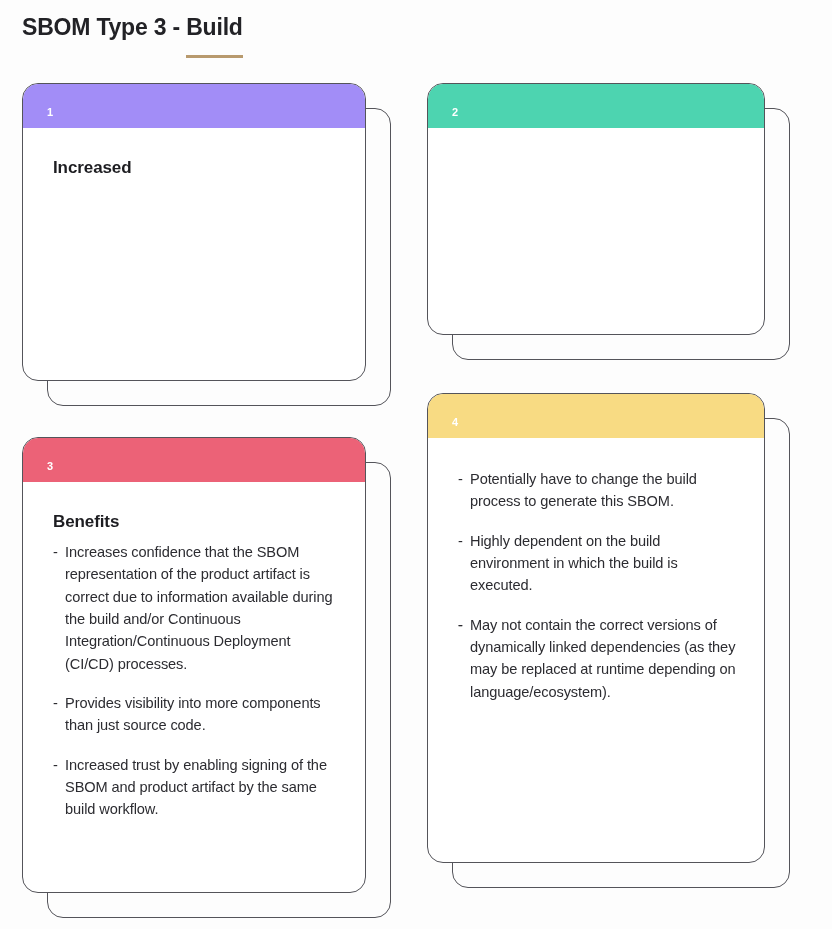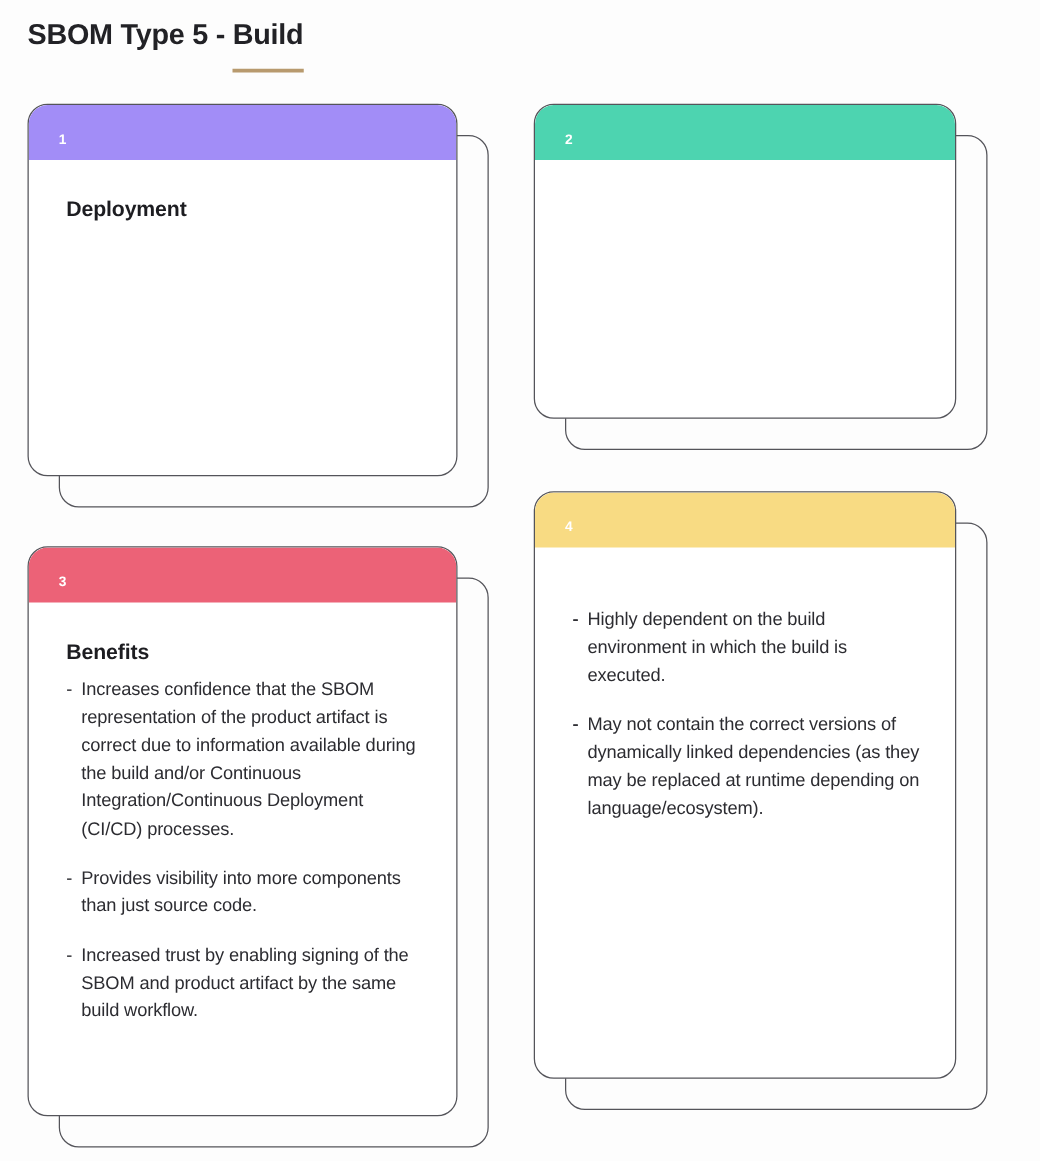--- a/index.html
+++ b/index.html
@@ -126,31 +126,31 @@
   #card-2 { left: 427px; top: 83px;  width: 338px; height: 252px; }
   #card-3 { left: 22px;  top: 437px; width: 344px; height: 456px; }
   #card-4 { left: 427px; top: 393px; width: 338px; height: 470px; }
 </style>
 </head>
 <body>
 
 <div class="page">
 
   <div class="title">
-    <span class="plain">SBOM Type 5 - </span><span class="accent">Build</span>
+    <span class="plain">SBOM Type 3 - </span><span class="accent">Build</span>
   </div>
 
   <div class="card-wrap" id="card-1">
     <div class="ghost"></div>
     <div class="card">
       <div class="card-header" style="background: rgb(162, 141, 247);">
         <span class="card-number">1</span>
       </div>
       <div class="card-body">
-        <div class="card-heading">Deployment</div>
+        <div class="card-heading">Increased</div>
       </div>
     </div>
   </div>
 
   <div class="card-wrap" id="card-2">
     <div class="ghost"></div>
     <div class="card">
       <div class="card-header" style="background: rgb(77, 212, 176);">
         <span class="card-number">2</span>
       </div>
@@ -175,21 +175,21 @@
   </div>
 
   <div class="card-wrap" id="card-4">
     <div class="ghost"></div>
     <div class="card">
       <div class="card-header" style="background: rgb(248, 219, 131);">
         <span class="card-number">4</span>
       </div>
       <div class="card-body">
         <ul class="bullet-list">
-            <li class="bullet-item"><span class="dash">-</span></li>
+            <li class="bullet-item"><span class="dash">-</span><span>Potentially have to change the build process to generate this SBOM.</span></li>
             <li class="bullet-item"><span class="dash">-</span><span>Highly dependent on the build environment in which the build is executed.</span></li>
             <li class="bullet-item"><span class="dash">-</span></li>
             <li class="bullet-item"><span class="dash">-</span><span>May not contain the correct versions of dynamically linked dependencies (as they may be replaced at runtime depending on language/ecosystem).</span></li>
           </ul>
       </div>
     </div>
   </div>
 
 </div>
 

